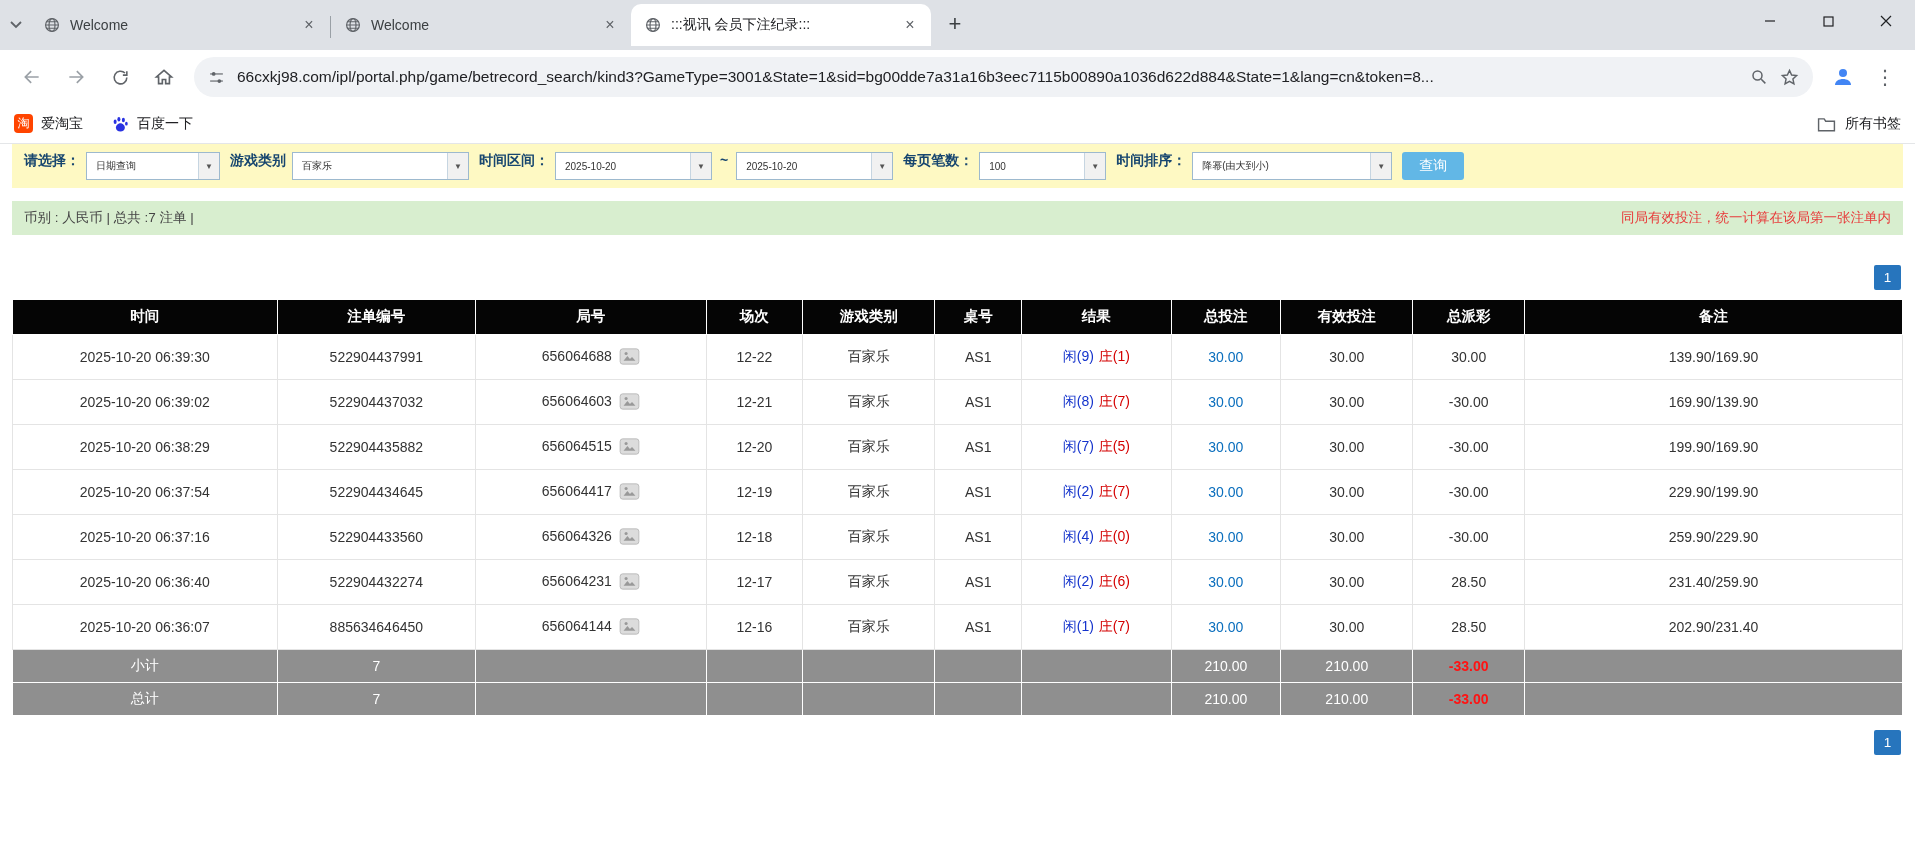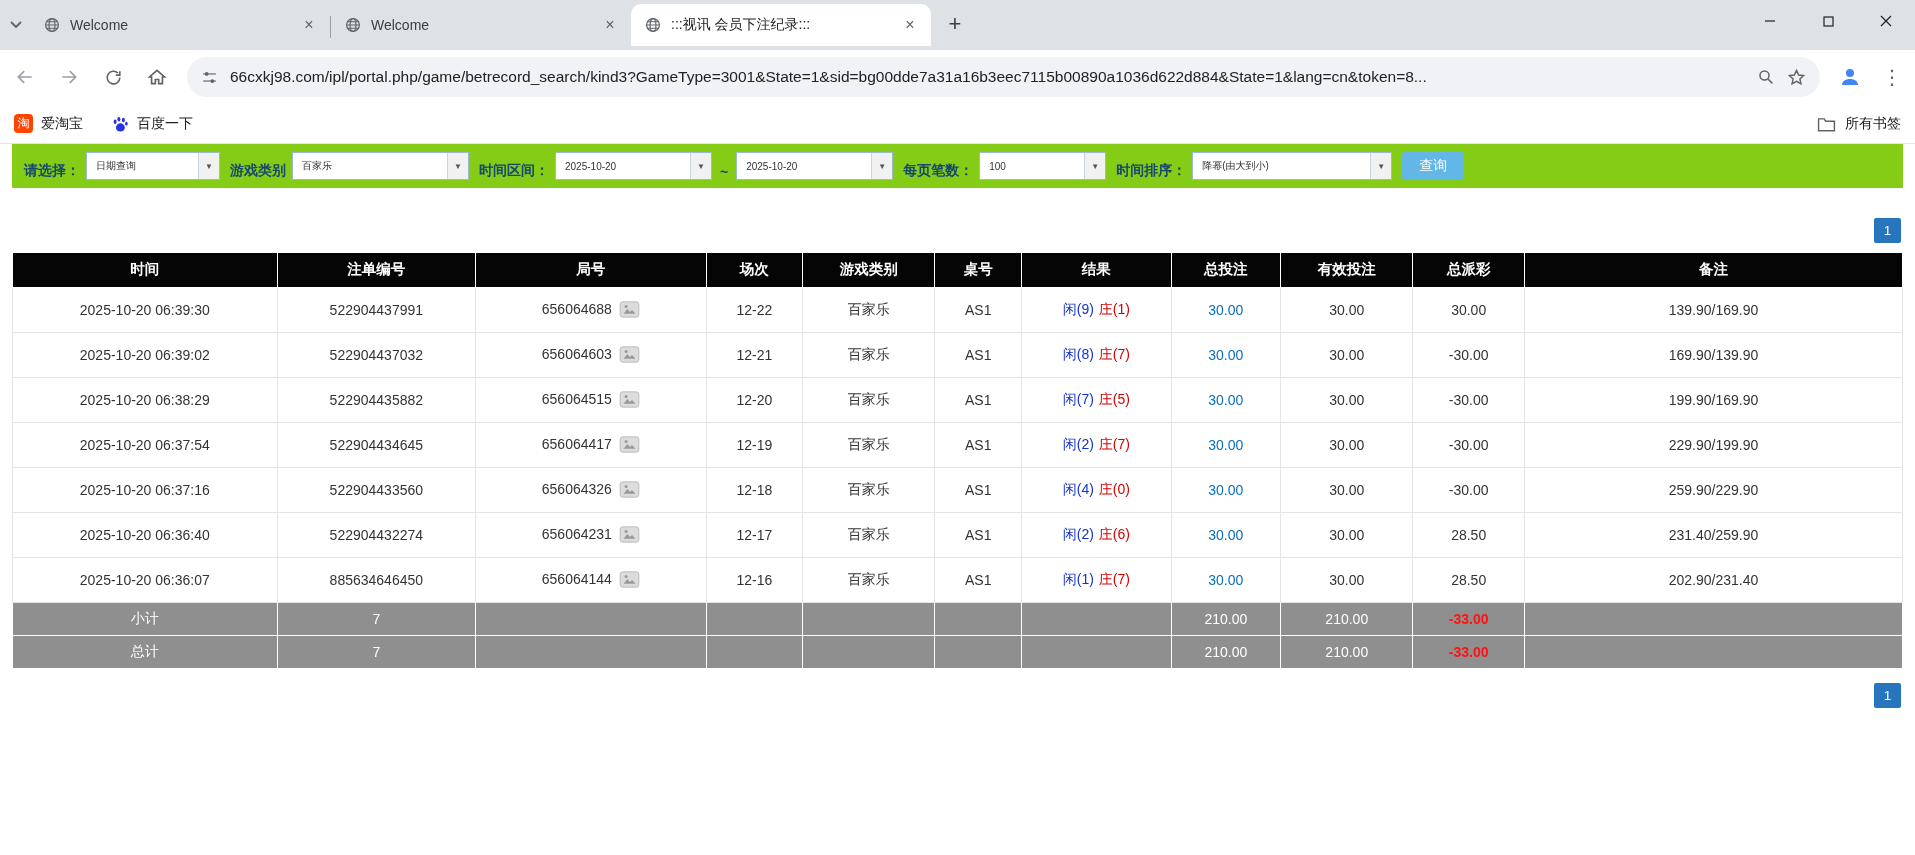--- a/index.html
+++ b/index.html
@@ -12,37 +12,37 @@
   .tab { width:300px; height:42px; display:flex; align-items:center; padding:0 10px 0 14px; border-radius:10px 10px 0 0; font-size:14px; color:#3c4043; position:relative; }
   .tab.active { background:#fff; color:#202124; }
   .tab-sep { width:1px; height:22px; background:#9aa0a6; align-self:center; margin-bottom:-4px; }
   .tab .favicon { margin-right:10px; flex:none; display:flex; }
   .tab .title { flex:1; white-space:nowrap; overflow:hidden; text-overflow:ellipsis; }
   .tab .close { width:22px; height:22px; border-radius:50%; display:flex; align-items:center; justify-content:center; color:#5f6368; font-size:16px; margin-left:8px; flex:none; }
   .new-tab { width:36px; height:36px; margin:0 0 3px 6px; display:flex; align-items:center; justify-content:center; font-size:22px; color:#3c4043; border-radius:50%; }
   .win-controls { position:absolute; right:0; top:0; height:42px; display:flex; }
   .win-btn { width:58px; height:42px; display:flex; align-items:center; justify-content:center; }
 
-  .toolbar { height:54px; background:#fff; display:flex; align-items:center; padding:0 5px; gap:4px; }
+  .toolbar { height:54px; background:#fff; display:flex; align-items:center; padding:0 12px; gap:4px; }
   .nav-btn { width:40px; height:40px; display:flex; align-items:center; justify-content:center; border-radius:50%; flex:none; }
   .omnibox { flex:1; height:40px; background:#f0f2f5; border-radius:20px; display:flex; align-items:center; padding:0 14px; gap:12px; margin:0 6px; min-width:0; }
   .omnibox .url { flex:1; font-size:15.5px; color:#202124; white-space:nowrap; overflow:hidden; }
   .omni-icon { display:flex; align-items:center; flex:none; }
   .kebab { font-size:20px; color:#5f6368; width:36px; text-align:center; }
 
   .bookmarks { height:40px; background:#fff; border-bottom:1px solid #e4e6e8; display:flex; align-items:center; padding:0 14px; font-size:14px; color:#202124; }
   .bm-item { display:flex; align-items:center; gap:8px; margin-right:28px; }
   .bm-right { margin-left:auto; display:flex; align-items:center; gap:9px; }
   .taobao-chip { width:19px; height:19px; background:#ff4400; border-radius:4px; color:#fff; font-size:12px; display:flex; align-items:center; justify-content:center; }
 
   
   .page { padding:0 12px; }
   .page-title { font-size:18px; font-weight:400; color:#1c1c1c; margin:24px 4px 18px; }
 
-  .filter-bar { background:#84cc16; padding:8px 10px; display:flex; align-items:flex-end; font-size:14px; color:#17466f; }
+  .filter-bar { background:#fef9c3; padding:8px 10px; display:flex; align-items:flex-start; font-size:14px; color:#17466f; }
   .f-label { font-weight:700; margin:0 6px 0 10px; white-space:nowrap; }
   .f-label:first-child { margin-left:2px; }
   .combo { display:flex; align-items:stretch; background:#fff; border:1px solid #9db9ce; height:28px; }
   .combo .val { display:flex; align-items:center; padding:0 9px; font-size:10px; color:#333; flex:1; white-space:nowrap; overflow:hidden; }
   .combo .arrow-btn { width:21px; background:#f1f1f1; border-left:1px solid #c6d5e1; display:flex; align-items:center; justify-content:center; font-size:8px; color:#555; flex:none; }
   .tilde { margin:0 8px; color:#17466f; font-weight:700; }
   .search-btn { background:#62b7e6; color:#fff; border:none; height:28px; padding:0 17px; font-size:14px; border-radius:3px; margin-left:10px; cursor:pointer; }
 
   .info-bar { background:#d8eecf; margin-top:13px; height:34px; display:flex; align-items:center; justify-content:space-between; padding:0 12px; font-size:13.5px; color:#444; }
   .info-bar .notice { color:#e83a3a; }
@@ -248,20 +248,24 @@
 
     <span class="f-label">时间排序：</span>
     <div class="combo" style="width:200px;">
       <span class="val">降幂(由大到小)</span>
       <span class="arrow-btn">▼</span>
     </div>
 
     <button class="search-btn">查询</button>
   </div>
 
+  <div class="info-bar">
+    <span>币别 : 人民币 | 总共 :7 注单 |</span>
+    <span class="notice">同局有效投注，统一计算在该局第一张注单内</span>
+  </div>
 
   <div class="pager">
     <span class="page-num">1</span>
   </div>
 
   <table class="bet-table">
     <colgroup>
       <col style="width:14%">
         <col style="width:10.5%">
         <col style="width:12.2%">

